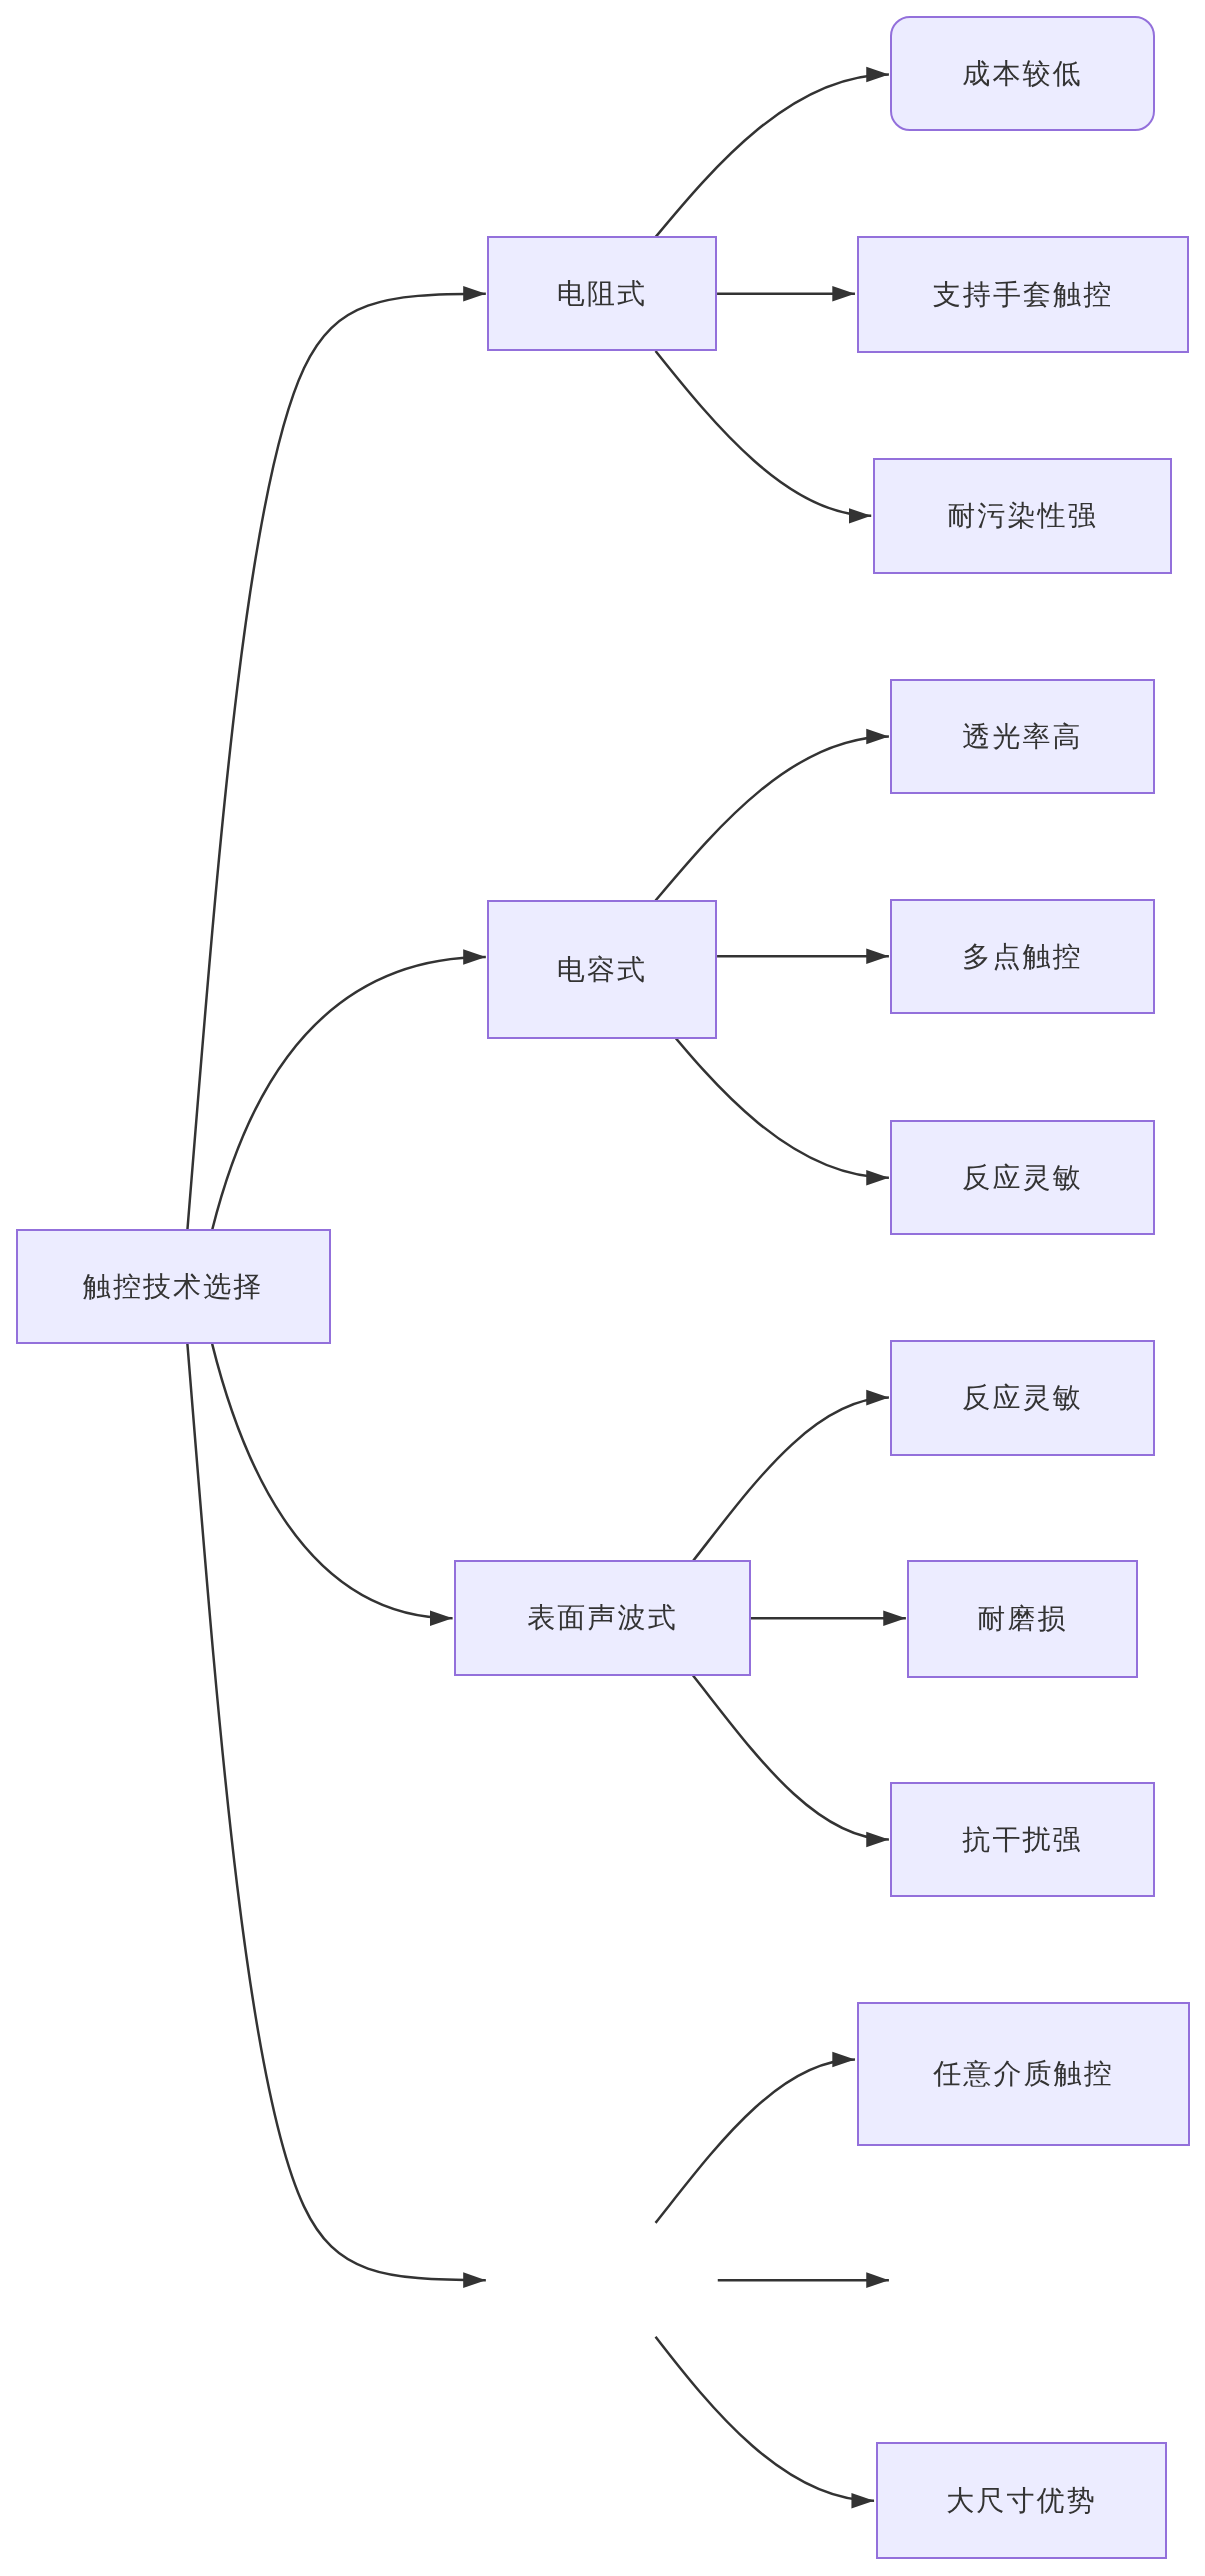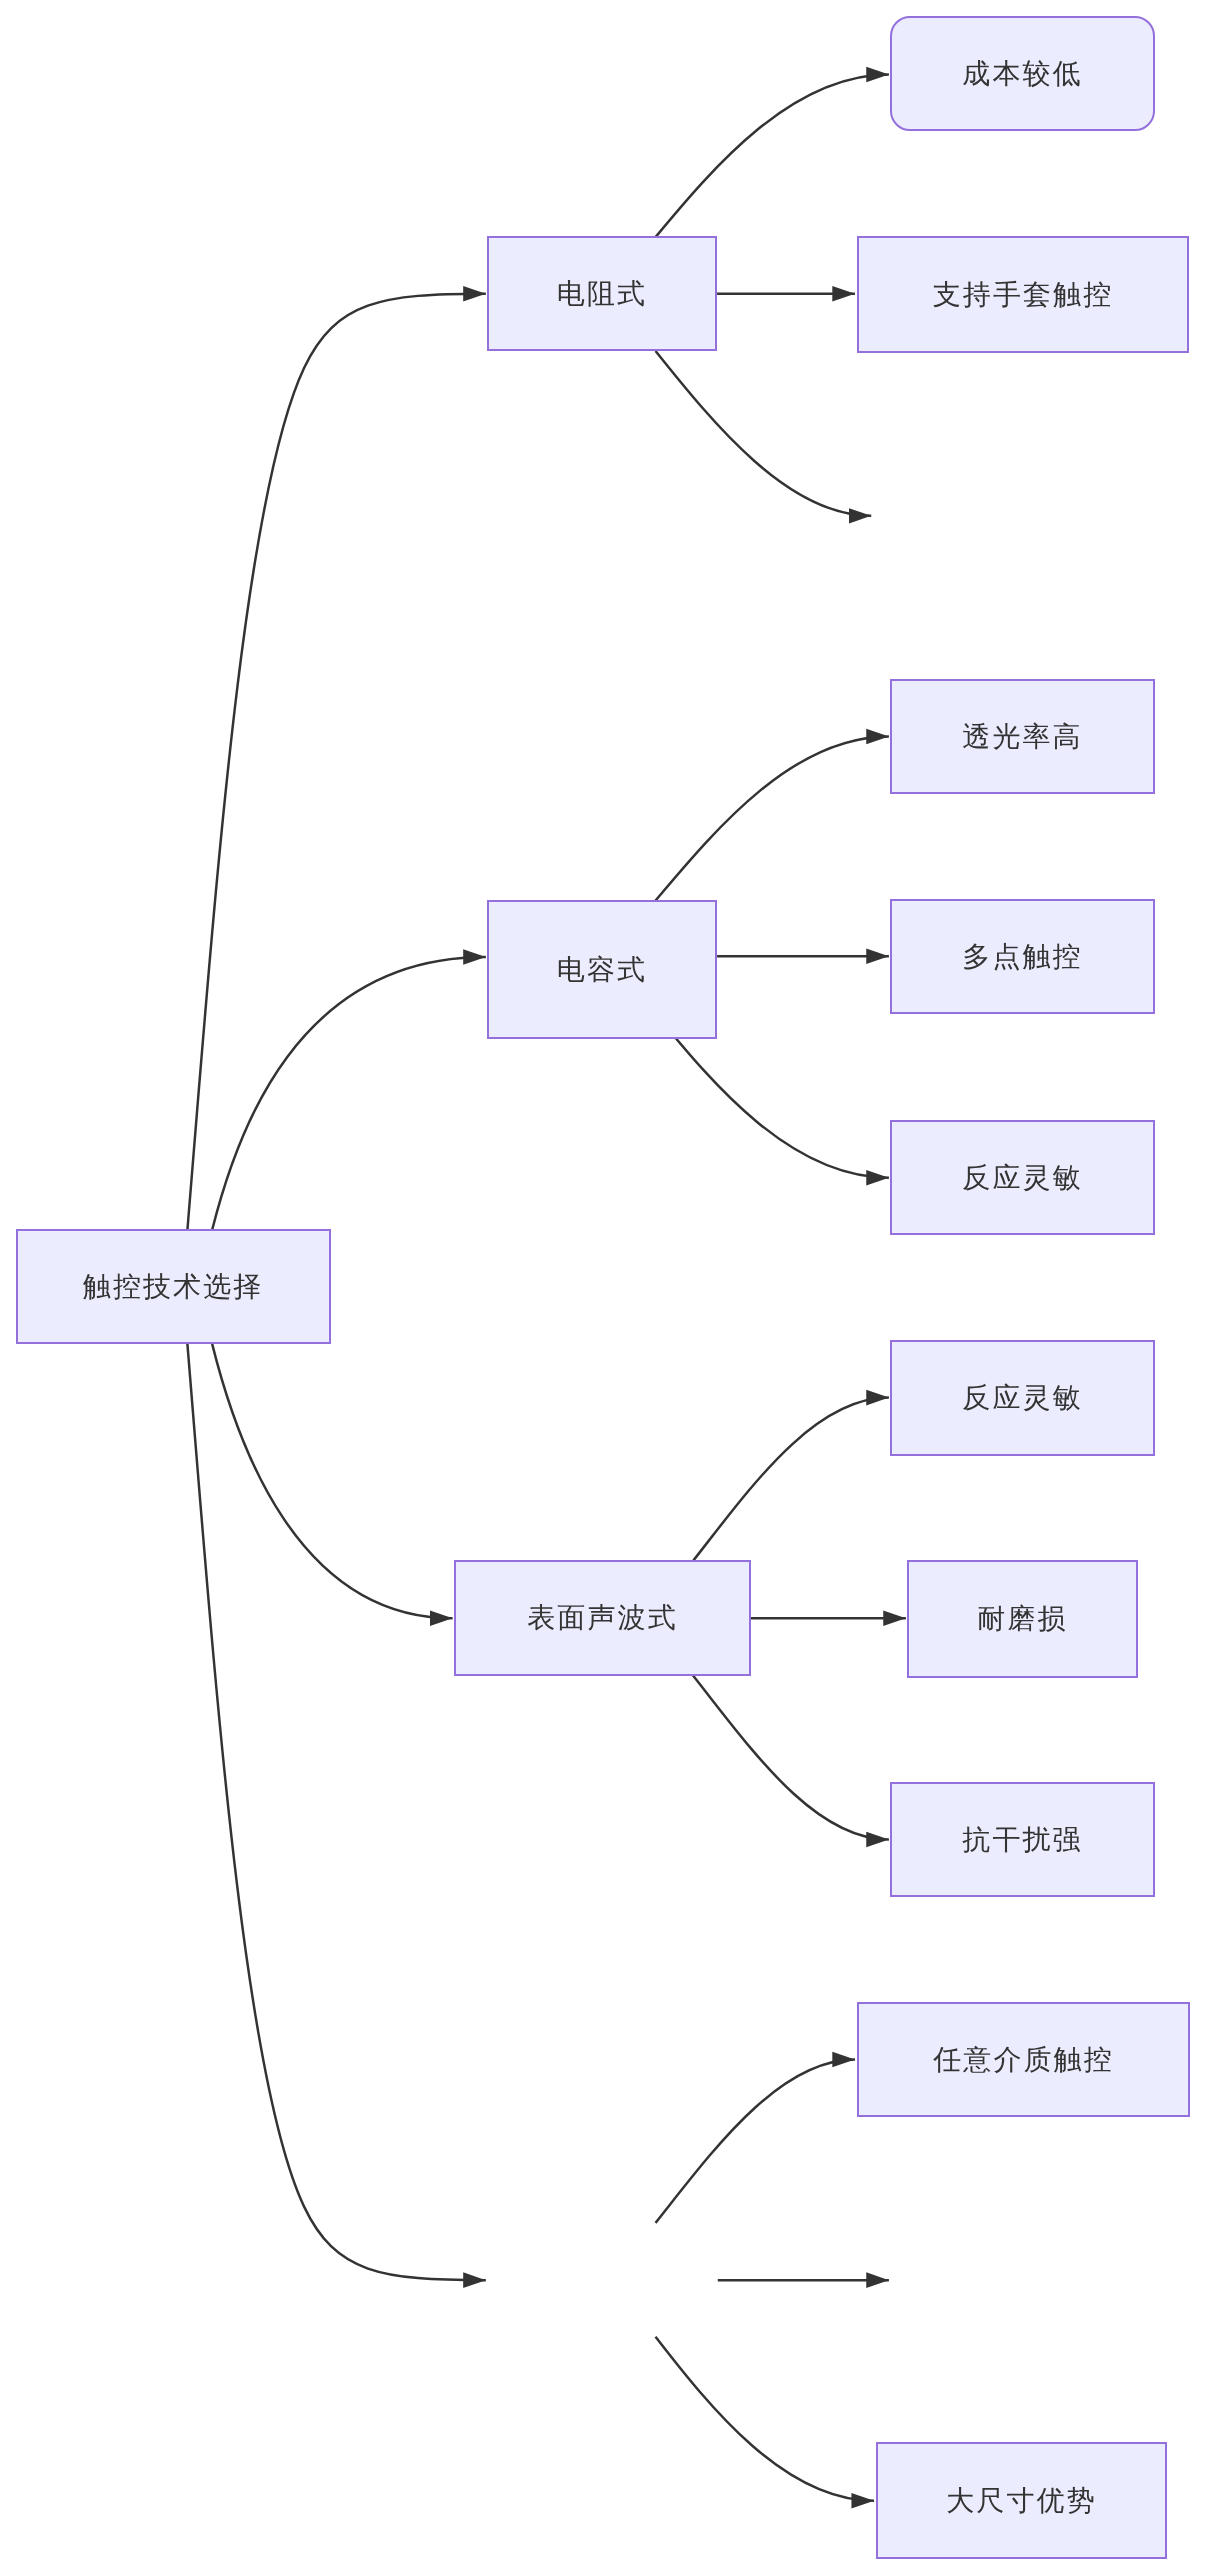--- a/index.html
+++ b/index.html
@@ -89,20 +89,23 @@
   <div class="node" style="left:454px;top:1560px;width:297px;height:116px;">
     <span>表面声波式</span>
   </div>
 
   <div class="node" style="left:890px;top:16.3px;width:265px;height:115px;border-radius:20px;">
     <span>成本较低</span>
   </div>
   <div class="node" style="left:857px;top:236px;width:332px;height:117px;">
     <span>支持手套触控</span>
   </div>
+  <div class="node" style="left:873px;top:458px;width:299px;height:116px;">
+    <span>耐污染性强</span>
+  </div>
 
   <div class="node" style="left:890px;top:679px;width:265px;height:115px;">
     <span>透光率高</span>
   </div>
   <div class="node" style="left:890px;top:899px;width:265px;height:115px;">
     <span>多点触控</span>
   </div>
   <div class="node" style="left:890px;top:1120px;width:265px;height:115px;">
     <span>反应灵敏</span>
   </div>
@@ -110,21 +113,21 @@
   <div class="node" style="left:890px;top:1340px;width:265px;height:116px;">
     <span>反应灵敏</span>
   </div>
   <div class="node" style="left:907px;top:1560px;width:231px;height:118px;">
     <span>耐磨损</span>
   </div>
   <div class="node" style="left:890px;top:1782px;width:265px;height:115px;">
     <span>抗干扰强</span>
   </div>
 
-  <div class="node" style="left:857px;top:2002px;width:333px;height:115px;">
+  <div class="node" style="left:857px;top:2002px;width:333px;height:144px;">
     <span>任意介质触控</span>
   </div>
   <div class="node" style="left:876px;top:2442px;width:291px;height:117px;">
     <span>大尺寸优势</span>
   </div>
 
 </div>
 
 
 </body></html>

